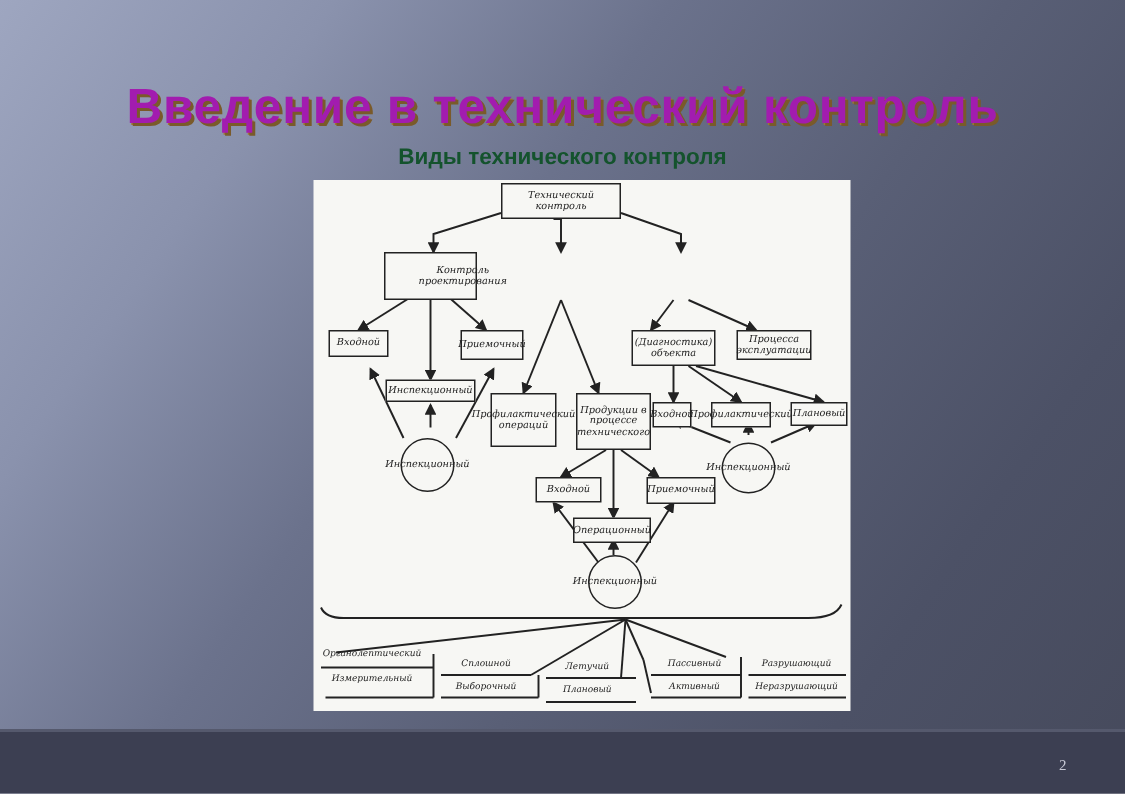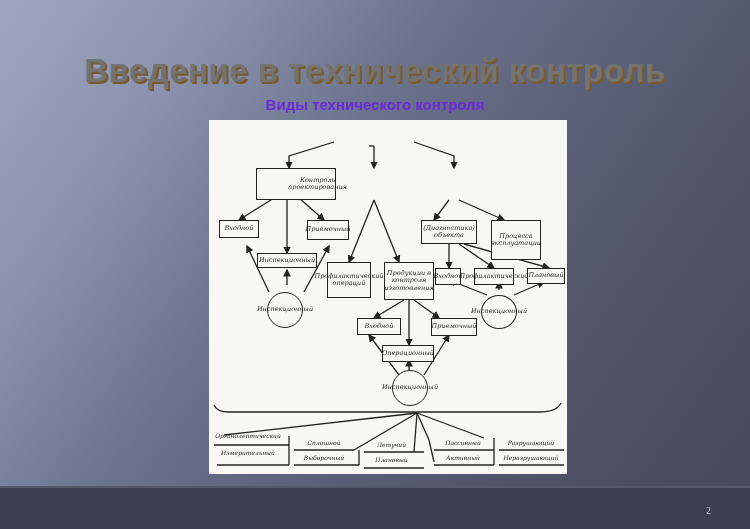--- a/index.html
+++ b/index.html
@@ -8,26 +8,26 @@
     background: linear-gradient(125deg, #9ea6c0 0%, #8a92ad 20%, #6b728c 40%, #595f76 60%, #4c5166 80%, #464a5c 100%);
     font-family: "Liberation Sans", sans-serif;
   }
   .bottom-band {
     position:absolute; left:0; top:486px; width:750px; height:43px;
     background:#3c3f52; border-top:2px solid #55596d;
   }
   .title {
     position:absolute; left:0; top:52px; width:750px; text-align:center;
     font-family:"Liberation Sans", sans-serif; font-weight:bold; font-size:33px;
-    color:#737373; letter-spacing:0.5px;
+    color:#a21caf; letter-spacing:0.5px;
     text-shadow: 2px 2px 0 #7a5a2a, 1px 1px 0 #a17432;
   }
   .subtitle {
     position:absolute; left:0; top:96px; width:750px; text-align:center;
-    font-weight:bold; font-size:15px; color:#6d28d9;
+    font-weight:bold; font-size:15px; color:#14532d;
   }
   .page-num {
     position:absolute; left:706px; top:505px; font-size:10px; color:#c8cad6;
     font-family:"Liberation Serif", serif;
   }
   .diagram {
     position:absolute; left:209px; top:120px; width:358px; height:354px;
     background:#f7f7f4;
   }
   .diagram svg { position:absolute; left:0; top:0; }
@@ -109,37 +109,38 @@
       <line x1="155" y1="348" x2="215" y2="348"></line>
       <line x1="220" y1="320" x2="225" y2="342"></line>
       <line x1="225" y1="330" x2="285" y2="330"></line>
       <line x1="225" y1="345" x2="285" y2="345"></line>
       <line x1="285" y1="318" x2="285" y2="345"></line>
       <line x1="290" y1="330" x2="355" y2="330"></line>
       <line x1="290" y1="345" x2="355" y2="345"></line>
     </g>
   </svg>
 
+  <div class="node" style="left:125px;top:2px;width:80px;height:24px;">Технический контроль</div>
 
-  <div class="node" style="left:47px;top:48px;width:80px;height:32px;padding-left:44px;">Контроль проектирования</div>
+  <div class="node" style="left:47px;top:48px;width:62px;height:32px;padding-left:44px;">Контроль проектирования</div>
 
   <div class="node" style="left:10px;top:100px;width:40px;height:18px;">Входной</div>
   <div class="node" style="left:98px;top:100px;width:42px;height:20px;">Приемочный</div>
   <div class="node" style="left:48px;top:133px;width:60px;height:15px;">Инспекционный</div>
   <div class="node circle" style="left:58px;top:172px;width:36px;height:36px;">Инспекционный</div>
 
   <div class="node" style="left:118px;top:142px;width:44px;height:36px;">Профилактический операций</div>
-  <div class="node" style="left:175px;top:142px;width:50px;height:38px;">Продукции в контроля изготовления</div>
+  <div class="node" style="left:175px;top:142px;width:50px;height:38px;">Продукции в процессе технического</div>
   <div class="node" style="left:148px;top:198px;width:44px;height:17px;">Входной</div>
   <div class="node" style="left:222px;top:198px;width:46px;height:18px;">Приемочный</div>
   <div class="node" style="left:173px;top:225px;width:52px;height:17px;">Операционный</div>
   <div class="node circle" style="left:183px;top:250px;width:36px;height:36px;">Инспекционный</div>
 
   <div class="node" style="left:212px;top:100px;width:56px;height:24px;">(Диагностика) объекта</div>
-  <div class="node" style="left:282px;top:100px;width:50px;height:40px;">Процесса эксплуатации</div>
+  <div class="node" style="left:282px;top:100px;width:50px;height:20px;">Процесса эксплуатации</div>
   <div class="node" style="left:226px;top:148px;width:26px;height:17px;">Входной</div>
   <div class="node" style="left:265px;top:148px;width:40px;height:17px;">Профилактический</div>
   <div class="node" style="left:318px;top:148px;width:38px;height:16px;">Плановый</div>
   <div class="node circle" style="left:272px;top:175px;width:36px;height:34px;">Инспекционный</div>
 
   <div class="leaf" style="left:4px;top:313px;width:70px;">Органолептический</div>
   <div class="leaf" style="left:4px;top:330px;width:70px;">Измерительный</div>
   <div class="leaf" style="left:85px;top:320px;width:60px;">Сплошной</div>
   <div class="leaf" style="left:85px;top:335px;width:60px;">Выборочный</div>
   <div class="leaf" style="left:155px;top:322px;width:55px;">Летучий</div>

